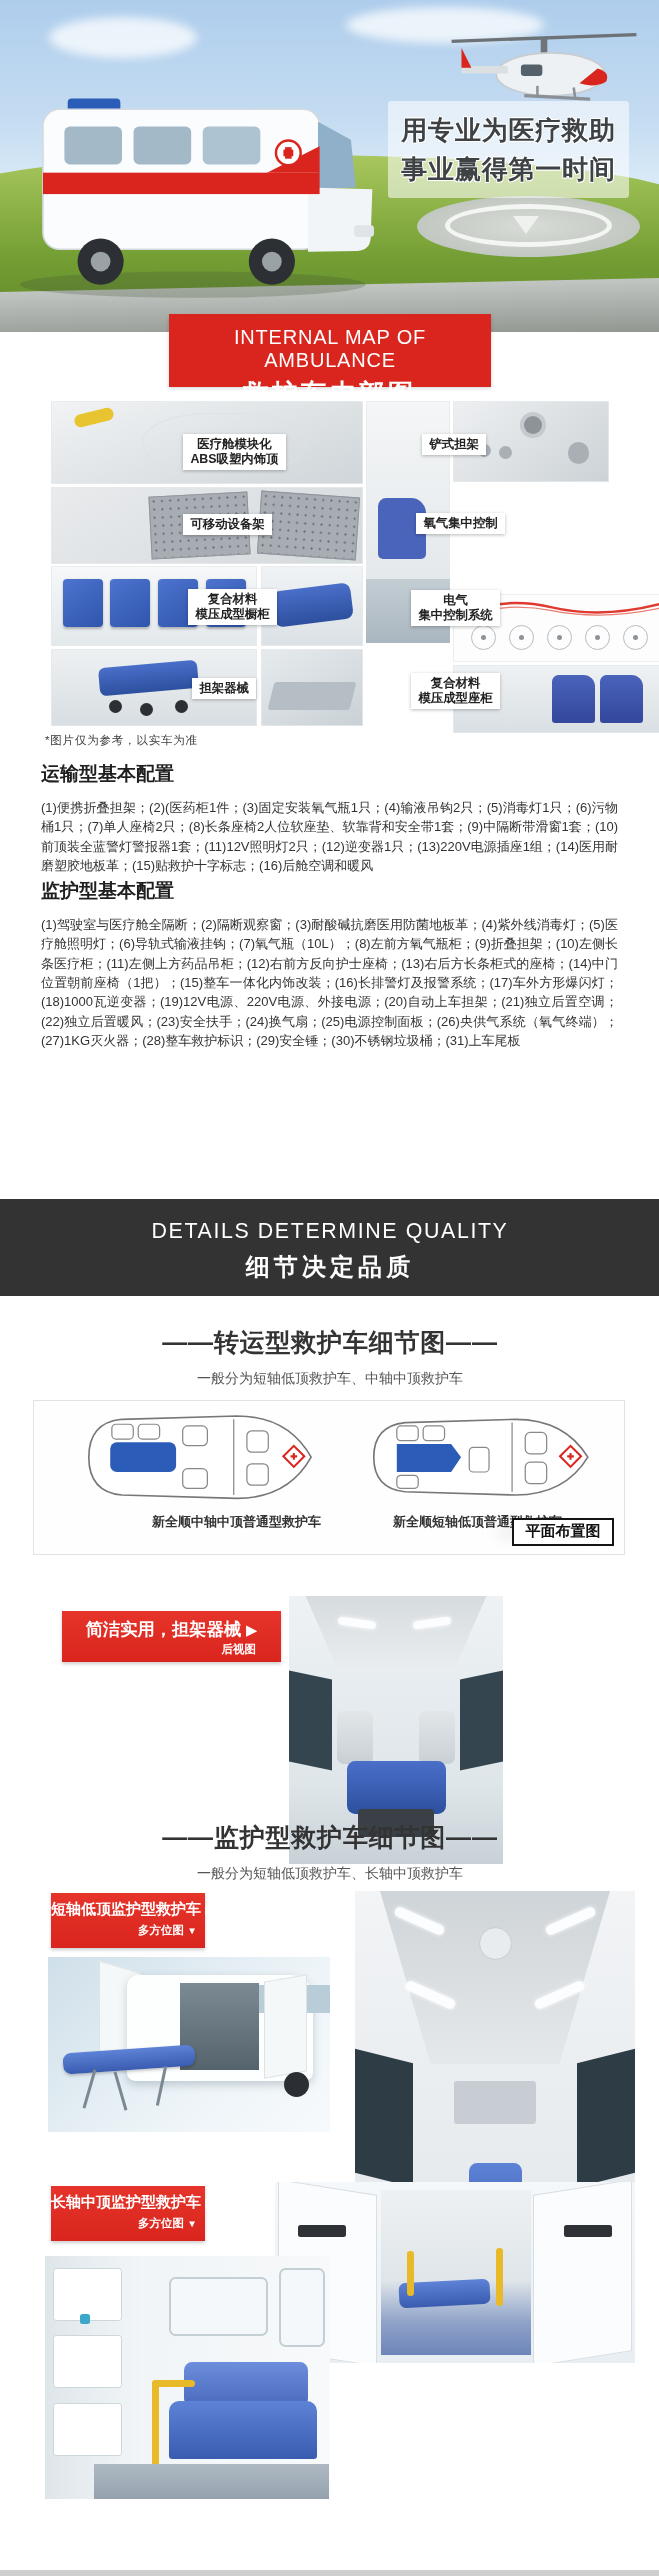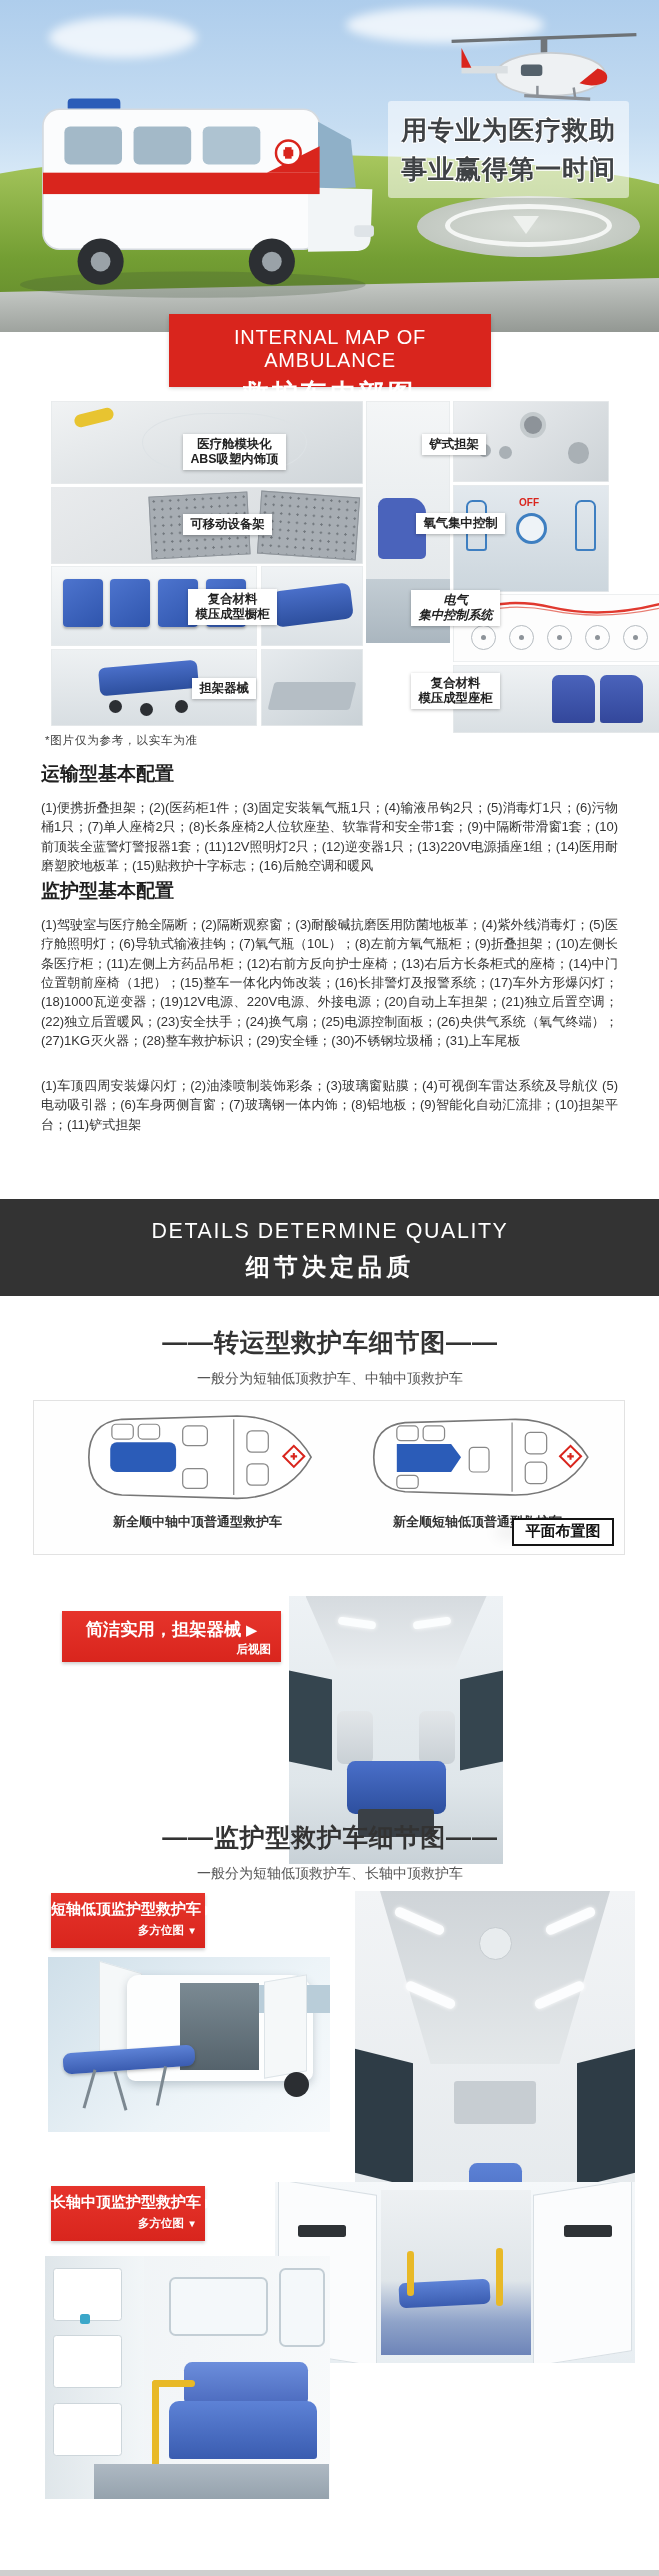--- a/index.html
+++ b/index.html
@@ -85,21 +85,21 @@
   .plan-van { position:absolute; top:5px; }
   .plan-label { position:absolute; top:112px; width:247px; text-align:center; font-size:13px; font-weight:bold; color:#333; }
   .plan-badge { position:absolute; right:10px; bottom:8.2px; border:2.5px solid #141414; background:#fff; padding:2.5px 11.5px; font-size:15px; font-weight:bold; color:#111; box-shadow:-25px 0 15px -10px rgba(0,0,0,.10); }
 
   
   .rtag { background:linear-gradient(#e6342b,#d9251d); color:#fff; box-shadow:0 1.6px 3.3px rgba(0,0,0,.2); }
   .rtag .l1 { font-weight:bold; text-align:center; white-space:nowrap; }
   .rtag .l2 { text-align:right; font-weight:bold; }
   .tag-rear { left:62px; top:1611px; width:219px; height:51px; }
   .tag-rear .l1 { font-size:17.3px; margin-top:5.8px; }
-  .tag-rear .l2 { font-size:11.5px; padding-right:10px; margin-top:1.6px; }
+  .tag-rear .l2 { font-size:11.5px; padding-right:25px; margin-top:1.6px; }
   .tag-sm { width:154px; height:55px; }
   .tag-sm .l1 { font-size:15px; margin-top:7.4px; }
   .tag-sm .l2 { font-size:11.5px; padding-right:8.2px; margin-top:3.3px; }
   .tag-short { left:51px; top:1893px; }
   .tag-long { left:51px; top:2186px; }
   .arr { font-size:.85em; }
 
   
   .photo { overflow:hidden; }
   .ph-rear { left:289px; top:1596px; width:214px; height:268px; background:linear-gradient(#eef2f5 0%,#dfe6ea 70%,#c8d1d7 100%); }
@@ -217,26 +217,20 @@
       <div class="cam-hole" style="left:115px;top:41px;width:21.4px;height:21.4px;"></div>
     </div>
     <div class="tile t-cutaway">
       <div class="cut-seat"></div>
       <div class="cut-step"></div>
     </div>
     <div class="tile t-rack">
       <div class="rack-board" style="left:99px;transform:rotate(-3deg);"></div>
       <div class="rack-board" style="left:208px;transform:rotate(4deg);"></div>
     </div>
-    <div class="tile t-oxygen">
-      <div class="o2-bottle" style="left:13px;"></div>
-      <div class="o2-bottle" style="right:13px;"></div>
-      <div class="o2-dial"></div>
-      <div class="o2-off">OFF</div>
-    </div>
     <div class="tile t-cabinets">
       <div class="cab-door" style="left:11.5px;"></div>
       <div class="cab-door" style="left:59px;"></div>
       <div class="cab-door" style="left:107px;"></div>
       <div class="cab-door" style="left:155px;"></div>
     </div>
     <div class="tile t-bed">
       <div class="bed-blue"></div>
     </div>
     <div class="tile t-stretcher">
@@ -280,21 +274,21 @@
     <div class="chip" style="left:183px;top:120px;">
       <div>可移动设备架</div>
     </div>
     <div class="chip" style="left:416px;top:119px;">
       <div>氧气集中控制</div>
     </div>
     <div class="chip" style="left:188px;top:195px;">
       <div>复合材料</div>
       <div>模压成型橱柜</div>
     </div>
-    <div class="chip" style="left:411px;top:196px;font-style:italic;">
+    <div class="chip" style="left:411px;top:196px;">
       <div>电气</div>
       <div>集中控制系统</div>
     </div>
     <div class="chip" style="left:192px;top:284px;">
       <div>担架器械</div>
     </div>
     <div class="chip" style="left:411px;top:279px;">
       <div>复合材料</div>
       <div>模压成型座柜</div>
     </div>
@@ -304,21 +298,20 @@
 
   <div class="abs cfg" style="top:761px;">
     <h3>运输型基本配置</h3>
     <p>(1)便携折叠担架；(2)(医药柜1件；(3)固定安装氧气瓶1只；(4)输液吊钩2只；(5)消毒灯1只；(6)污物桶1只；(7)单人座椅2只；(8)长条座椅2人位软座垫、软靠背和安全带1套；(9)中隔断带滑窗1套；(10)前顶装全蓝警灯警报器1套；(11)12V照明灯2只；(12)逆变器1只；(13)220V电源插座1组；(14)医用耐磨塑胶地板革；(15)贴救护十字标志；(16)后舱空调和暖风</p>
   </div>
   <div class="abs cfg" style="top:878px;">
     <h3>监护型基本配置</h3>
     <p>(1)驾驶室与医疗舱全隔断；(2)隔断观察窗；(3)耐酸碱抗磨医用防菌地板革；(4)紫外线消毒灯；(5)医疗舱照明灯；(6)导轨式输液挂钩；(7)氧气瓶（10L）；(8)左前方氧气瓶柜；(9)折叠担架；(10)左侧长条医疗柜；(11)左侧上方药品吊柜；(12)右前方反向护士座椅；(13)右后方长条柜式的座椅；(14)中门位置朝前座椅（1把）；(15)整车一体化内饰改装；(16)长排警灯及报警系统；(17)车外方形爆闪灯；(18)1000瓦逆变器；(19)12V电源、220V电源、外接电源；(20)自动上车担架；(21)独立后置空调；(22)独立后置暖风；(23)安全扶手；(24)换气扇；(25)电源控制面板；(26)央供气系统（氧气终端）；(27)1KG灭火器；(28)整车救护标识；(29)安全锤；(30)不锈钢垃圾桶；(31)上车尾板</p>
   </div>
   <div class="abs cfg" style="top:1076px;">
-    <p>(1)车顶四周安装爆闪灯；(2)油漆喷制装饰彩条；(3)玻璃窗贴膜；(4)可视倒车雷达系统及导航仪 (5)电动吸引器；(6)车身两侧盲窗；(7)玻璃钢一体内饰；(8)铝地板；(9)智能化自动汇流排；(10)担架平台；(11)铲式担架</p>
   </div>
 
   <div class="abs banner-dark bd1">
     <div class="en">DETAILS DETERMINE QUALITY</div>
     <div class="zh">细节决定品质</div>
   </div>
 
   <div class="abs sec-head" style="top:1326px;">
     <div class="t">——转运型救护车细节图——</div>
     <div class="s">一般分为短轴低顶救护车、中轴中顶救护车</div>
@@ -348,21 +341,21 @@
         <rect x="140" y="50" width="24" height="30" rx="5" fill="none" stroke="#888" stroke-width="1.5"></rect>
         <rect x="52" y="24" width="26" height="18" rx="5" fill="none" stroke="#888" stroke-width="1.5"></rect>
         <rect x="84" y="24" width="26" height="18" rx="5" fill="none" stroke="#888" stroke-width="1.5"></rect>
         <rect x="52" y="84" width="26" height="16" rx="5" fill="none" stroke="#888" stroke-width="1.5"></rect>
         <rect x="208" y="32" width="26" height="26" rx="6" fill="none" stroke="#888" stroke-width="1.5"></rect>
         <rect x="208" y="68" width="26" height="26" rx="6" fill="none" stroke="#888" stroke-width="1.5"></rect>
         <rect x="254" y="52" width="18" height="18" transform="rotate(45 263 61)" fill="#fff" stroke="#d9251d" stroke-width="2.5"></rect>
         <path d="M259,61 h8 m-4,-4 v8" stroke="#d9251d" stroke-width="2.5"></path>
       </svg>
     </div>
-    <div class="plan-label" style="left:40px;">新全顺中轴中顶普通型救护车</div>
+    <div class="plan-label" style="left:40px;text-align:right;">新全顺中轴中顶普通型救护车</div>
     <div class="plan-label" style="left:320px;">新全顺短轴低顶普通型救护车</div>
     <div class="plan-badge">平面布置图</div>
   </div>
 
   <div class="abs rtag tag-rear">
     <div class="l1"><span>简洁实用，担架器械</span> <span class="arr">▶</span></div>
     <div class="l2">后视图</div>
   </div>
 
   <div class="abs photo ph-rear">

